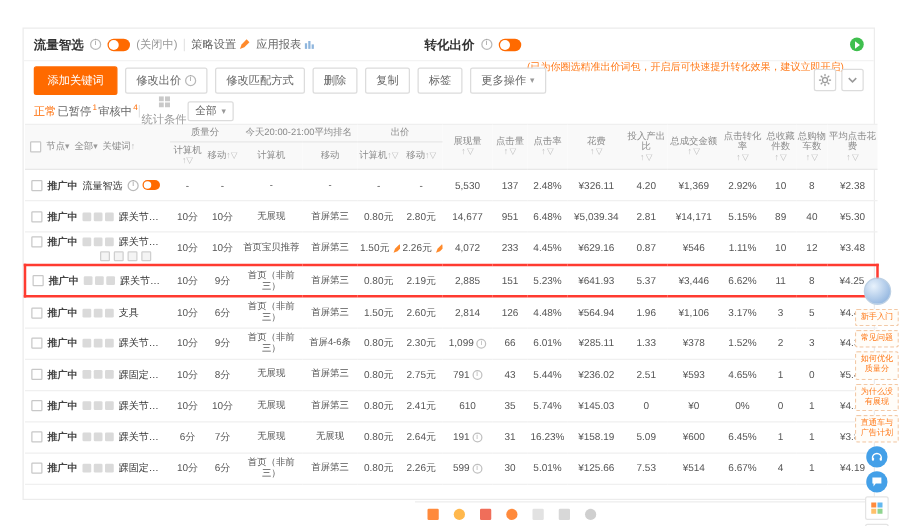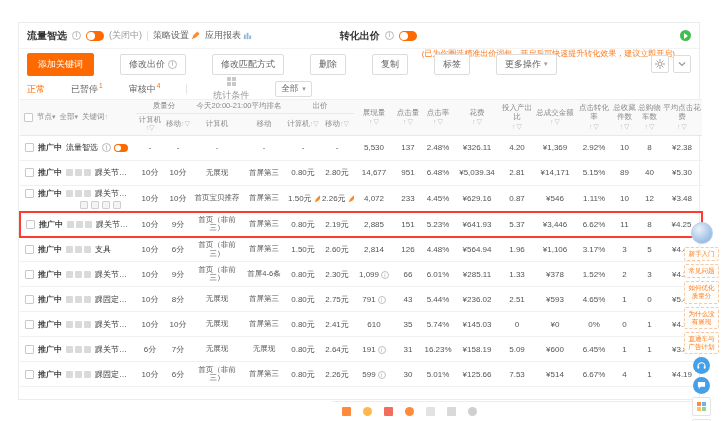--- a/index.html
+++ b/index.html
@@ -19,27 +19,27 @@
   .fb-link { color:#666; display:inline-flex; align-items:center; gap:2px; }
   .pencil-svg, .report-svg { width:9px; height:9px; }
   .tip-text { color:#ff7a1a; font-size:8px;margin-top:36px; }
   .green-badge { width:11px; height:11px; border-radius:50%; background:#3fbf4e; display:inline-flex; align-items:center; justify-content:center; }
   .green-badge::after { content:""; border-left:4px solid #fff; border-top:3px solid transparent; border-bottom:3px solid transparent; margin-left:1px; }
   .divider-v { width:1px; height:10px; background:#e5e5e5; }
 
   
   .toolbar { height:30px; display:flex; align-items:center; gap:6px; padding:0 8px; }
   .btn-primary { background:#ff6a00; color:#fff; font-size:9px; padding:4px 10px; border-radius:2px; border:1px solid #ff6a00; cursor:pointer; }
-  .btn { background:#fff; color:#666; font-size:9px; padding:3px 8px; border-radius:2px; border:1px solid #dcdcdc; cursor:pointer; display:inline-flex; align-items:center; gap:3px;margin-left:20px; }
+  .btn { background:#fff; color:#666; font-size:9px; padding:3px 8px; border-radius:2px; border:1px solid #dcdcdc; cursor:pointer; display:inline-flex; align-items:center; gap:3px; }
   .caret { font-size:7px; color:#999; }
   .toolbar-right { margin-left:auto; display:flex; gap:4px; }
   .icon-btn { width:18px; height:18px; border:1px solid #dcdcdc; border-radius:2px; background:#fff; display:inline-flex; align-items:center; justify-content:center; color:#888; font-size:8px; cursor:pointer; }
 
   
-  .filter-bar { height:20px; display:flex; align-items:center; gap:26px; padding:0 8px; font-size:9px; color:#666; }
+  .filter-bar { height:20px; display:flex; align-items:center; gap:1px; padding:0 8px; font-size:9px; color:#666; }
   .tab { position:relative; cursor:pointer; }
   .tab.active { color:#ff6a00; }
   .tab sup { font-size:6.5px; color:#ff6a00; margin-left:1px; }
   .stat-label { color:#999; display:inline-flex; align-items:center; gap:3px;flex-direction:column; }
   .mini-select { border:1px solid #dcdcdc; border-radius:2px; padding:1px 5px; font-size:8.5px; color:#666; display:inline-flex; gap:4px; align-items:center; }
 
   
   table { width:682px; border-collapse:collapse; table-layout:fixed; font-size:8px; color:#555; }
   thead th { background:#f9f9f9; color:#8a8a8a; font-weight:normal; font-size:7.5px; border-bottom:1px solid #e8e8e8; border-top:1px solid #efefef; padding:2px 1px; white-space:normal; line-height:1.15; vertical-align:middle; }
   tbody td { border-bottom:1px solid #f0f0f0; padding:2px 2px; text-align:center; white-space:nowrap; overflow:hidden; height:25px; }

